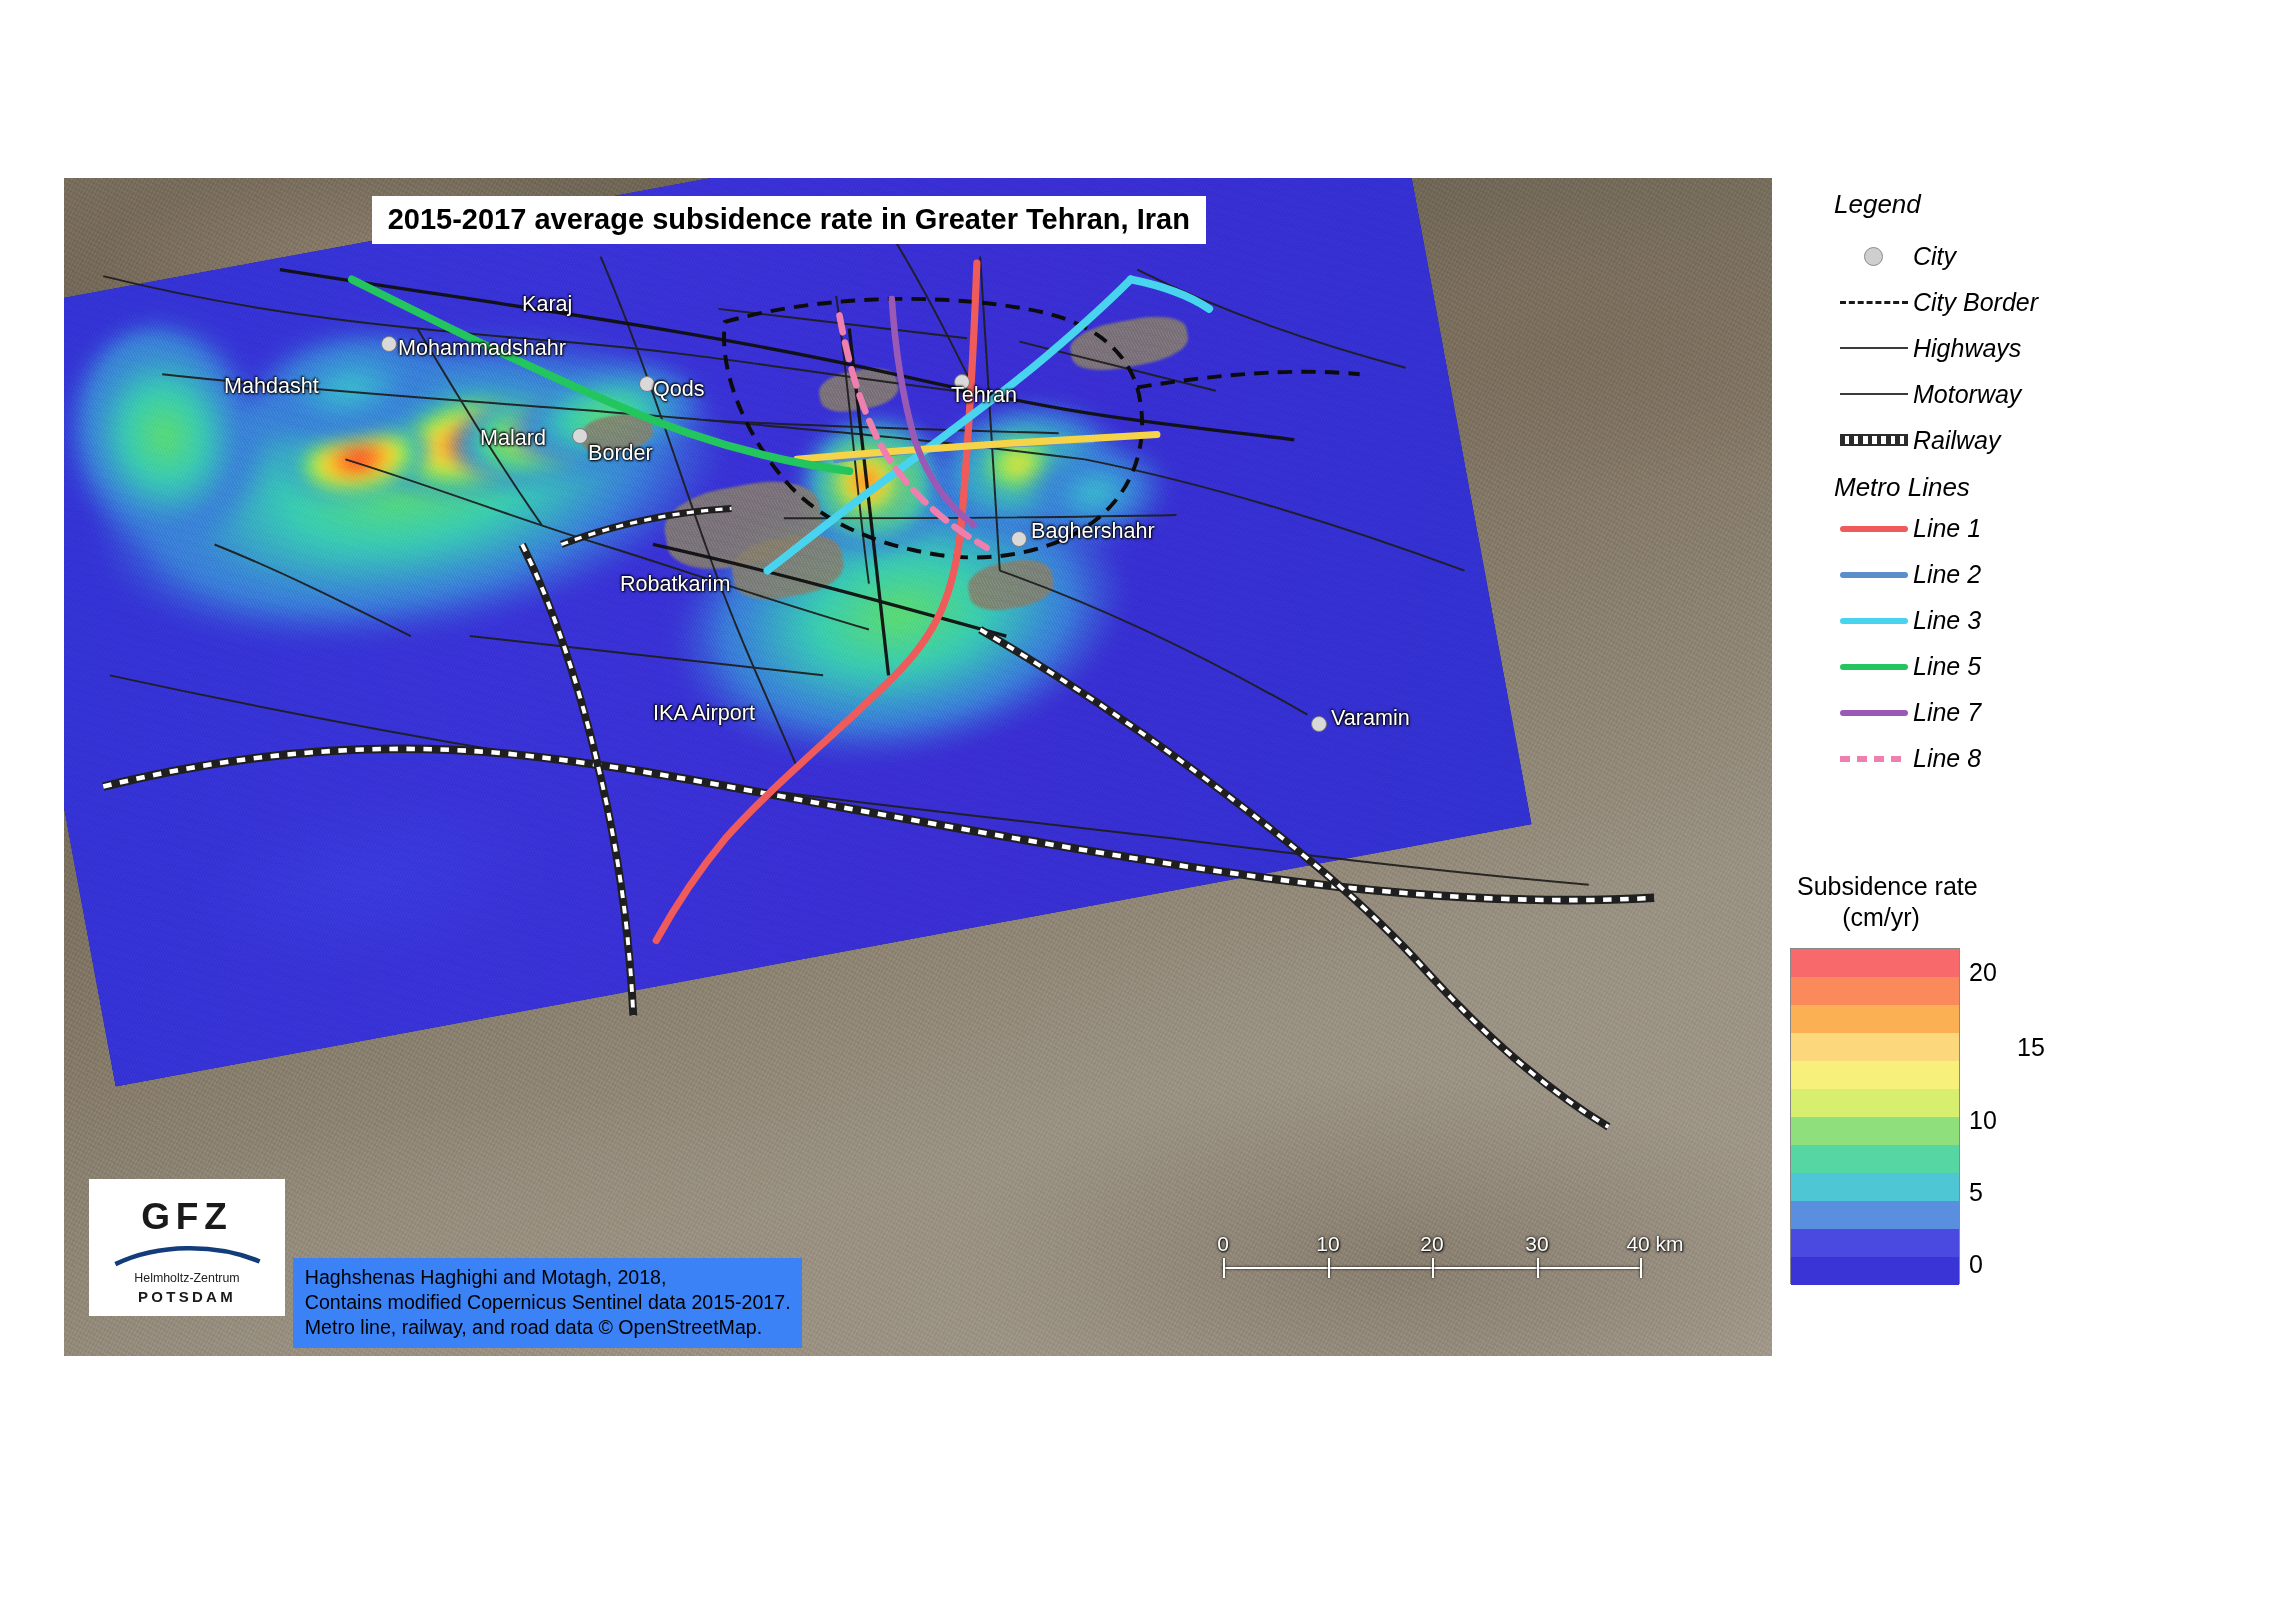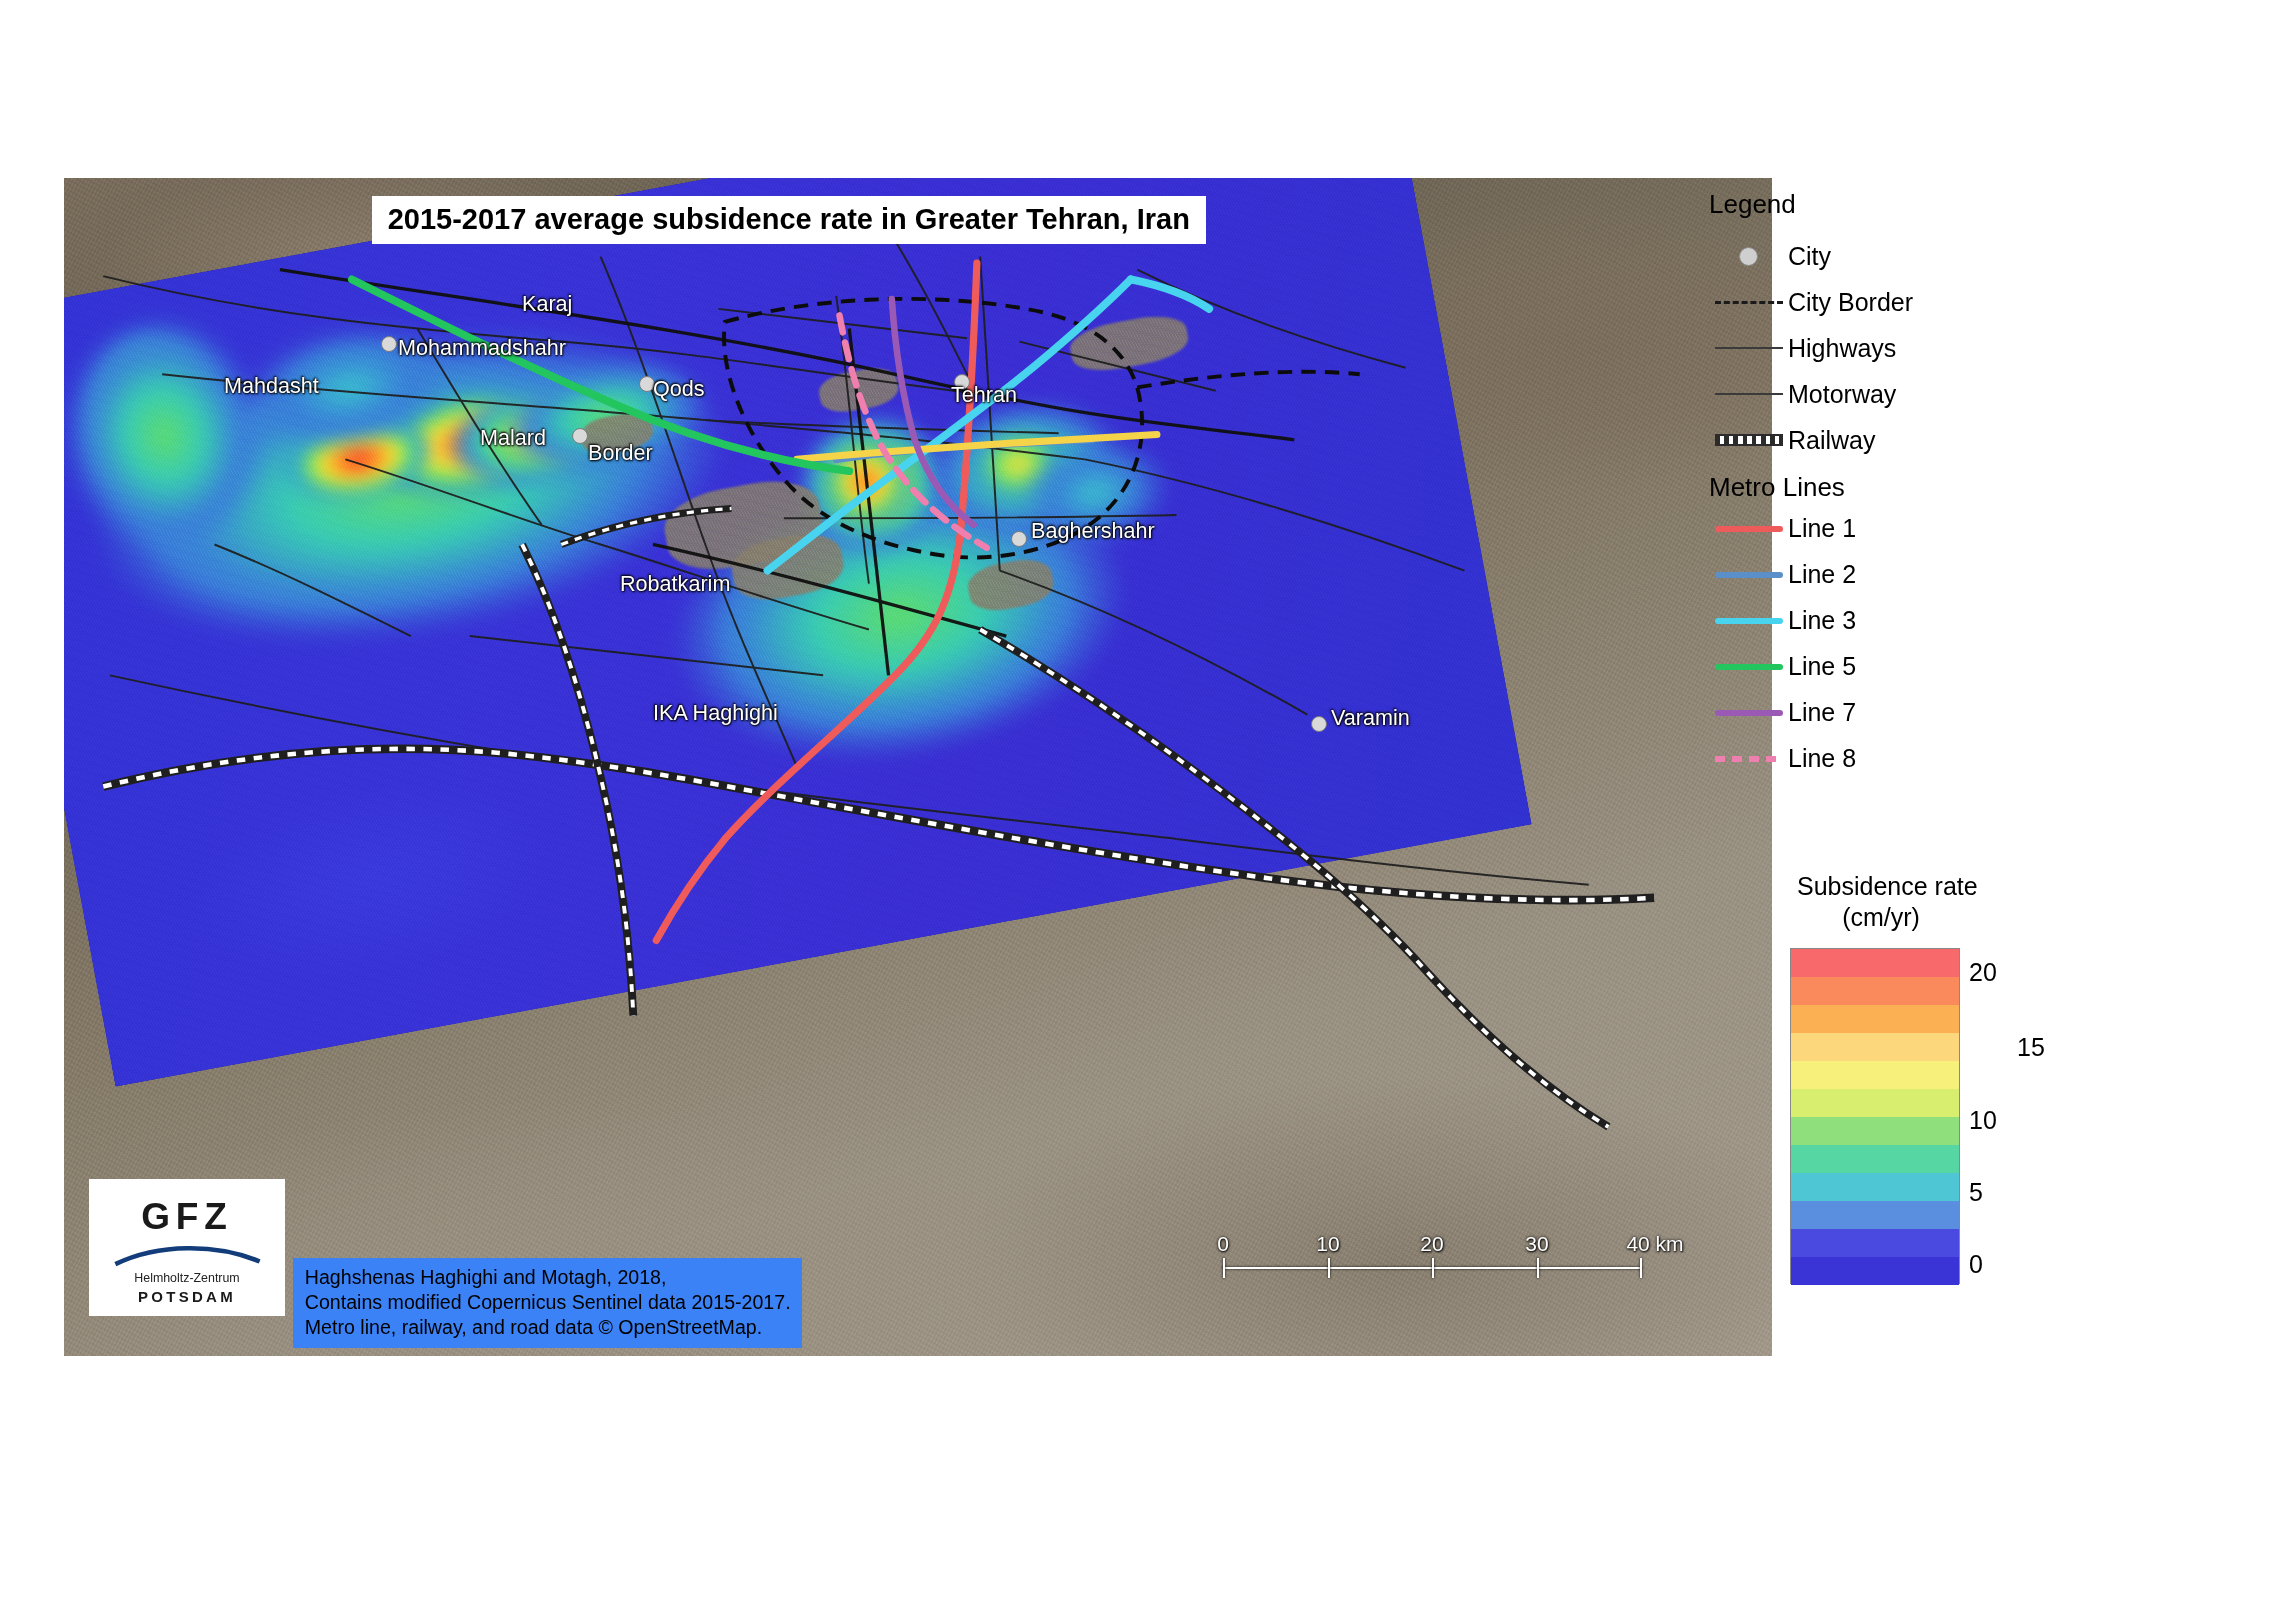--- a/index.html
+++ b/index.html
@@ -219,24 +219,25 @@
     font-size: 15px;
     font-weight:bold;
     letter-spacing: 3.3px;
     color:#1a1a1a;
     margin-top: 2.6px;
   }
 
   
   #legend{
     position:absolute;
-    left: 1709px;
+    left: 1834px;
     top: 189px;
     width: 458px;
     color:#000;
+    font-style:italic;
   }
   #legend .legend-title{
     font-size: 26px;
     margin-bottom: 13px;
   }
   .legend-row{
     display:flex;
     align-items:center;
     height: 46px;
   }
@@ -449,21 +450,21 @@
 
   <div class="city-label" style="left:458px;  top:113px;">Karaj</div>
   <div class="city-label" style="left:334px;  top:157px;">Mohammadshahr</div>
   <div class="city-label" style="left:160px;  top:195px;">Mahdasht</div>
   <div class="city-label" style="left:589px;  top:198px;">Qods</div>
   <div class="city-label" style="left:887px; top:204px;">Tehran</div>
   <div class="city-label" style="left:416px;  top:247px;">Malard</div>
   <div class="city-label" style="left:524px;  top:262px;">Border</div>
   <div class="city-label" style="left:967px; top:340px;">Baghershahr</div>
   <div class="city-label" style="left:556px;  top:393px;">Robatkarim</div>
-  <div class="city-label" style="left:589px;  top:522px;">IKA Haghighi</div>
+  <div class="city-label" style="left:589px;  top:522px;">IKA Airport</div>
   <div class="city-label" style="left:1267px; top:527px;">Varamin</div>
 
   <div id="scalebar">
     <div class="ticks">
       <span class="tick-label" style="left:0px;">0</span>
       <span class="tick-label" style="left:105px;">10</span>
       <span class="tick-label" style="left:209px;">20</span>
       <span class="tick-label" style="left:314px;">30</span>
       <span class="tick-label" style="left:432px;">40 km</span>
     </div>

